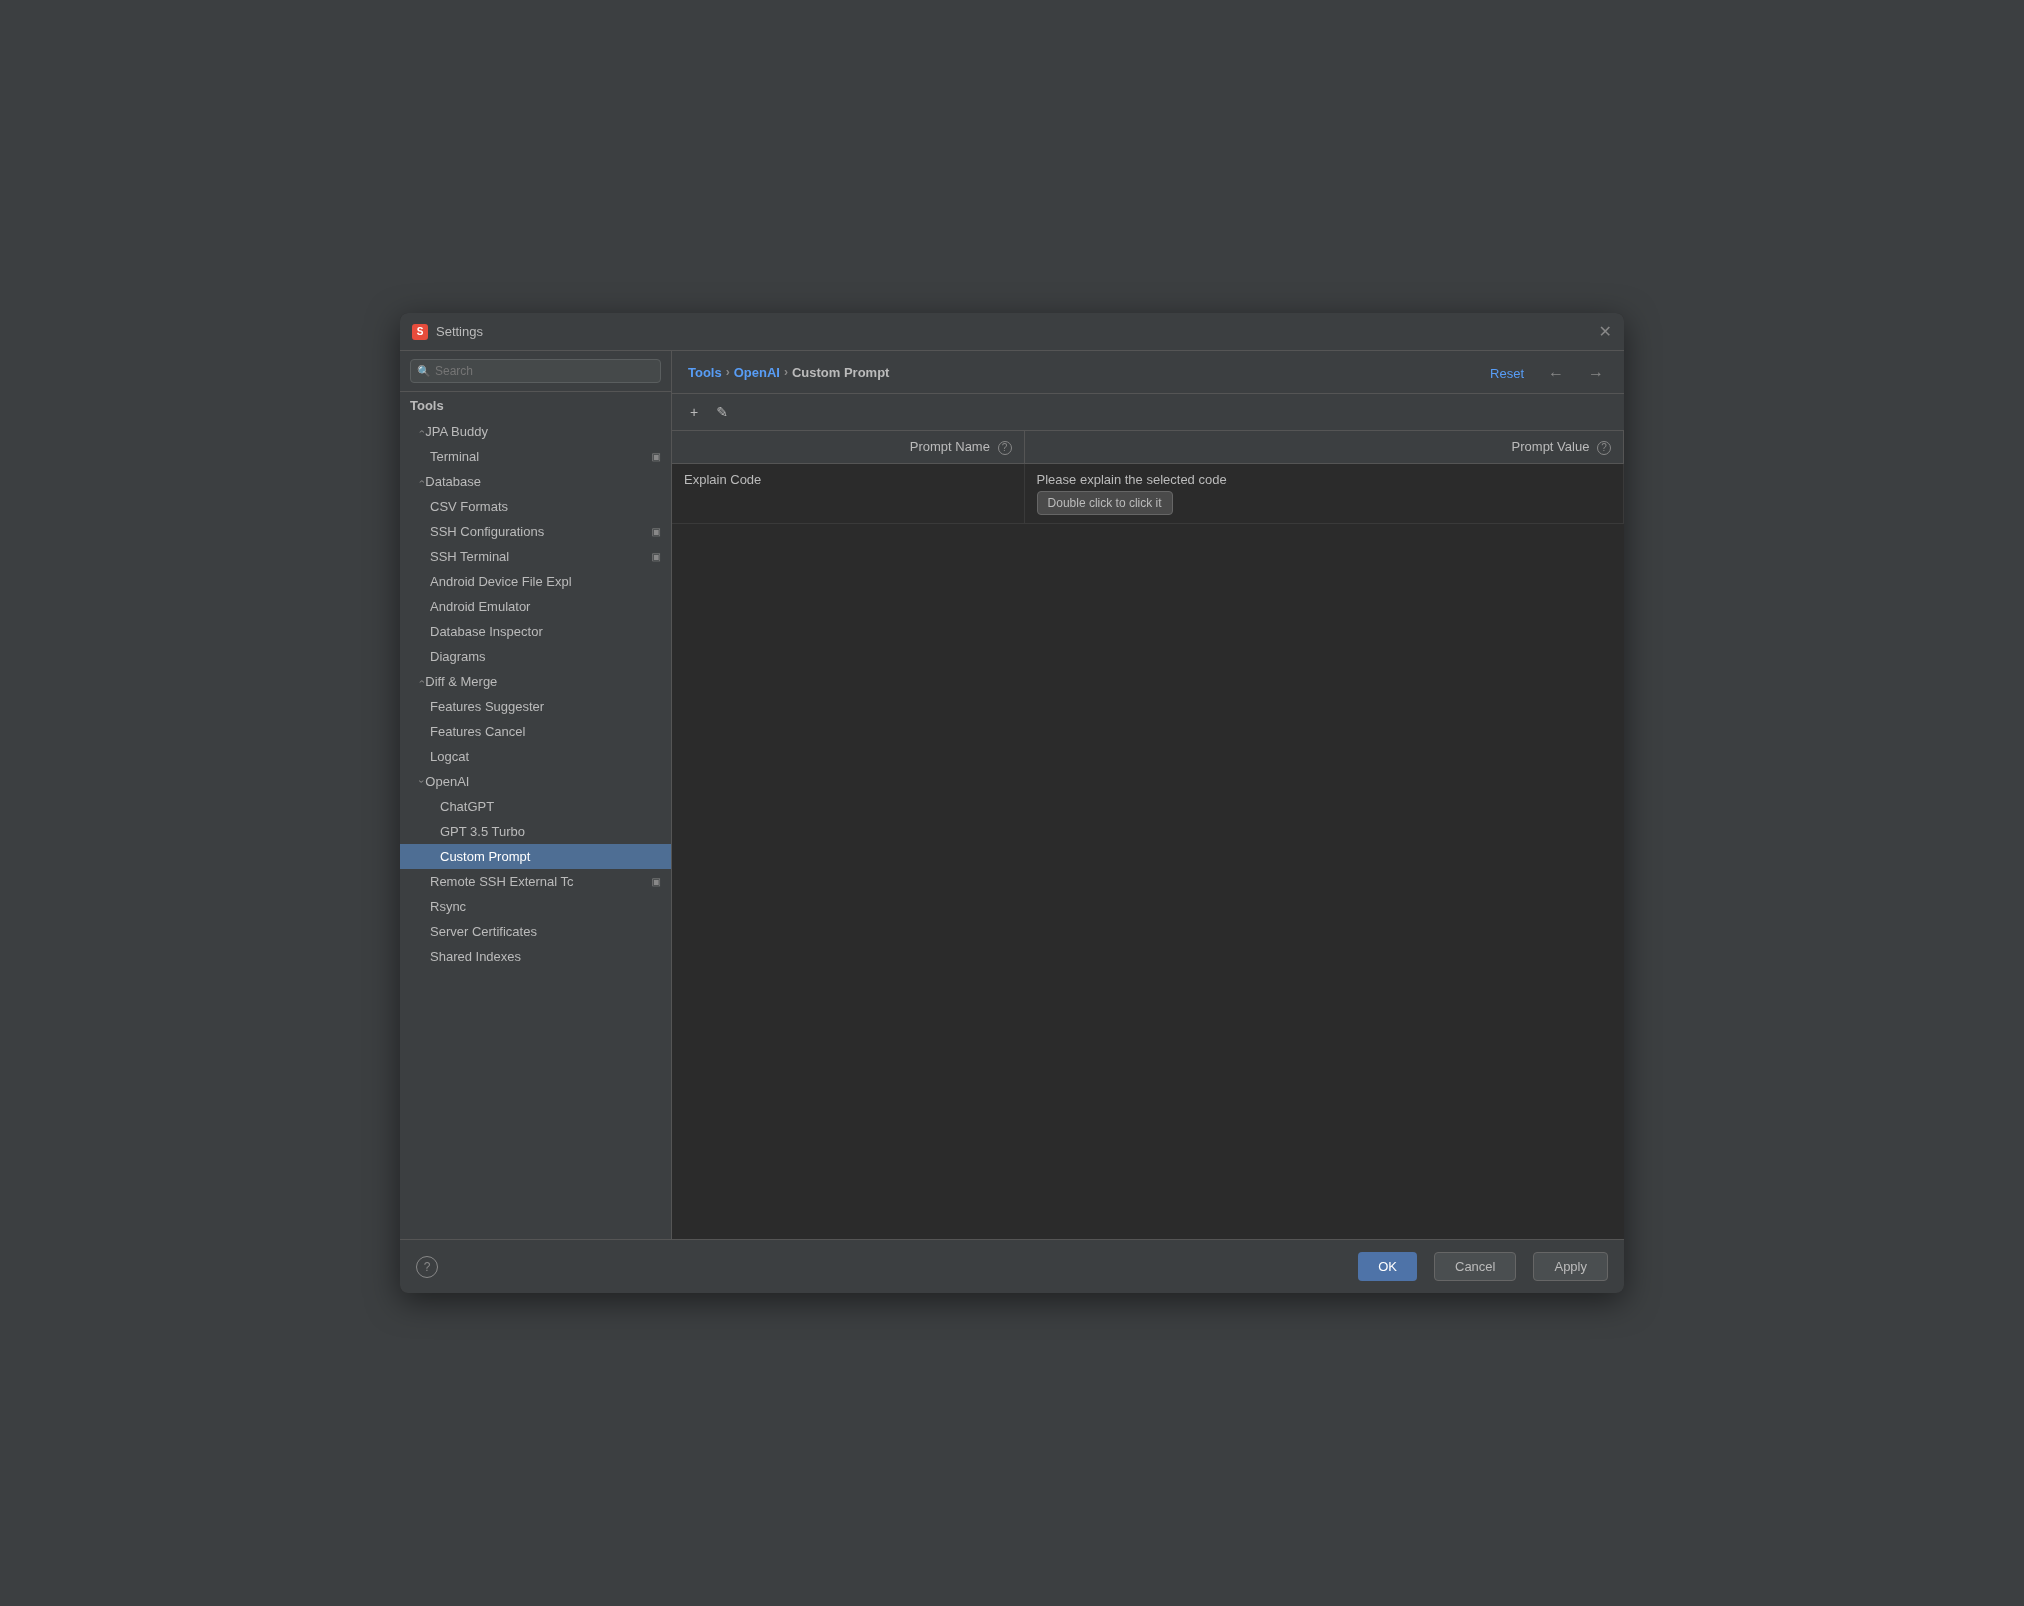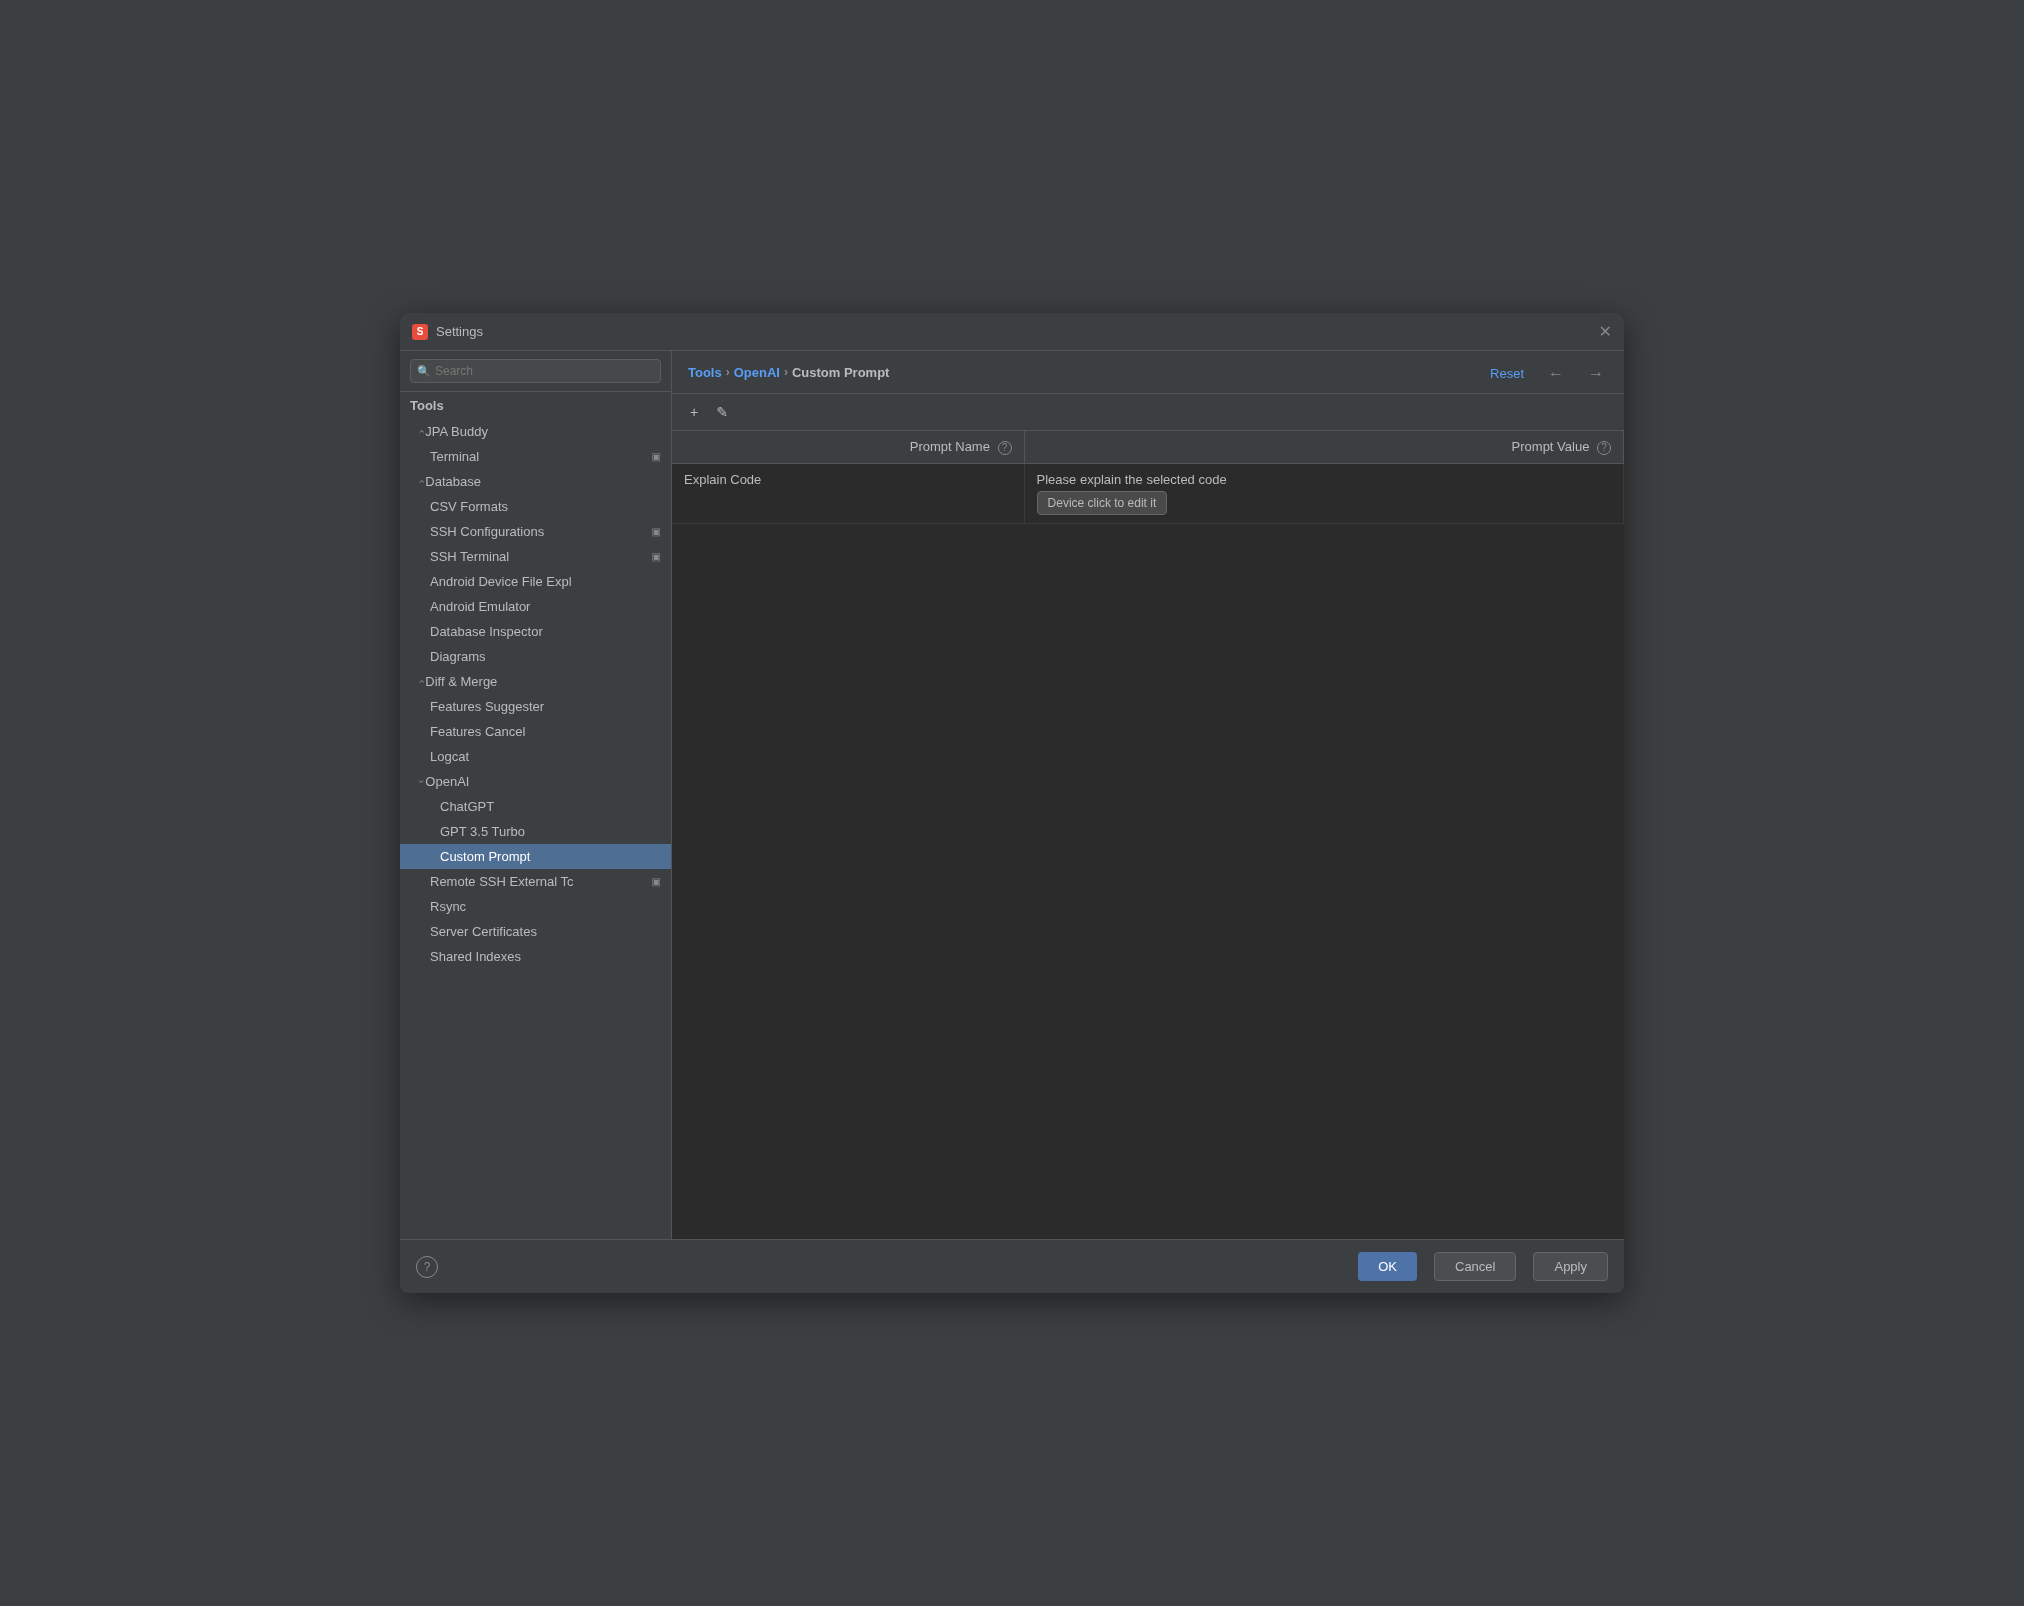--- a/index.html
+++ b/index.html
@@ -441,21 +441,21 @@
                 <span>Prompt Value</span>
                 <span class="help-icon">?</span>
               </th>
             </tr>
           </thead>
           <tbody>
             <tr class="table-row">
               <td>Explain Code</td>
               <td>
                 <div>Please explain the selected code</div>
-                <div class="tooltip-bubble">Device click to edit it</div>
+                <div class="tooltip-bubble">Double click to click it</div>
               </td>
             </tr>
           </tbody>
         </table>
       </div>
     </div>
   </div>
 
   <div class="footer">
     <div class="footer-help">?</div>

